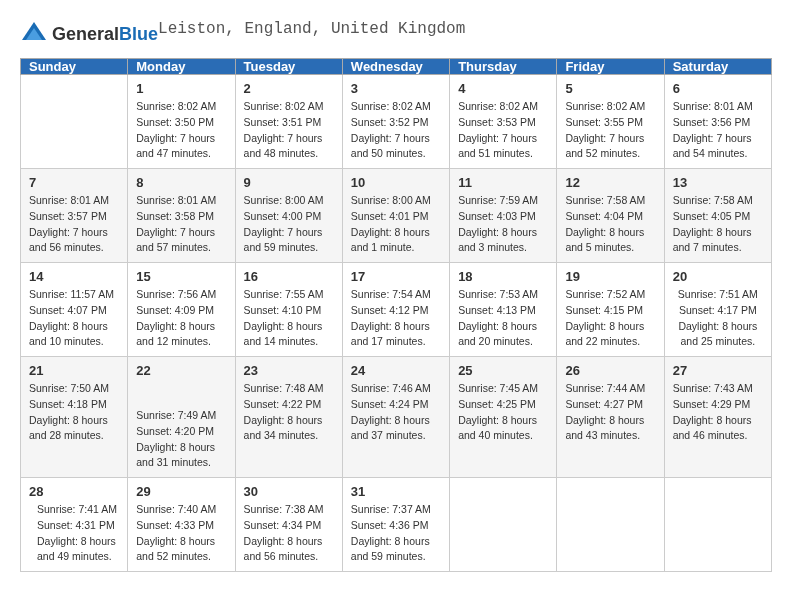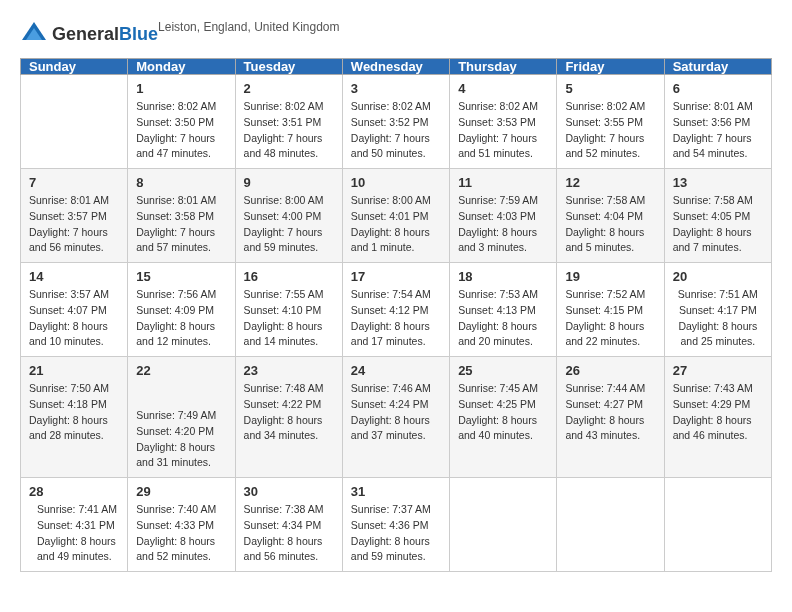--- a/index.html
+++ b/index.html
@@ -37,22 +37,23 @@
     }
     .title-block {
       text-align: right;
     }
     .calendar-title {
       font-size: 32px;
       font-weight: bold;
       color: #333;
     }
     .calendar-subtitle {
-      font-size: 12px;
+      font-size: 16px;
       color: #555;
+      font-family: Liberation Mono, monospace;
     }
     table {
       width: 100%;
       border-collapse: collapse;
       table-layout: fixed;
     }
     thead tr th {
       background: #2a6cb5;
       color: #fff;
       text-align: left;
@@ -212,21 +213,21 @@
           <span class="day-number">13</span>
           <div class="day-info" style="white-space: pre-line;">Sunrise: 7:58 AM
 Sunset: 4:05 PM
 Daylight: 8 hours
 and 7 minutes.</div>
         </td>
       </tr>
       <tr>
         <td>
           <span class="day-number">14</span>
-          <div class="day-info" style="white-space: pre-line;">Sunrise: 3:57 AM
+          <div class="day-info" style="white-space: pre-line;">Sunrise: 11:57 AM
 Sunset: 4:07 PM
 Daylight: 8 hours
 and 10 minutes.</div>
         </td>
         <td>
           <span class="day-number">15</span>
           <div class="day-info" style="white-space: pre-line;">Sunrise: 7:56 AM
 Sunset: 4:09 PM
 Daylight: 8 hours
 and 12 minutes.</div>

